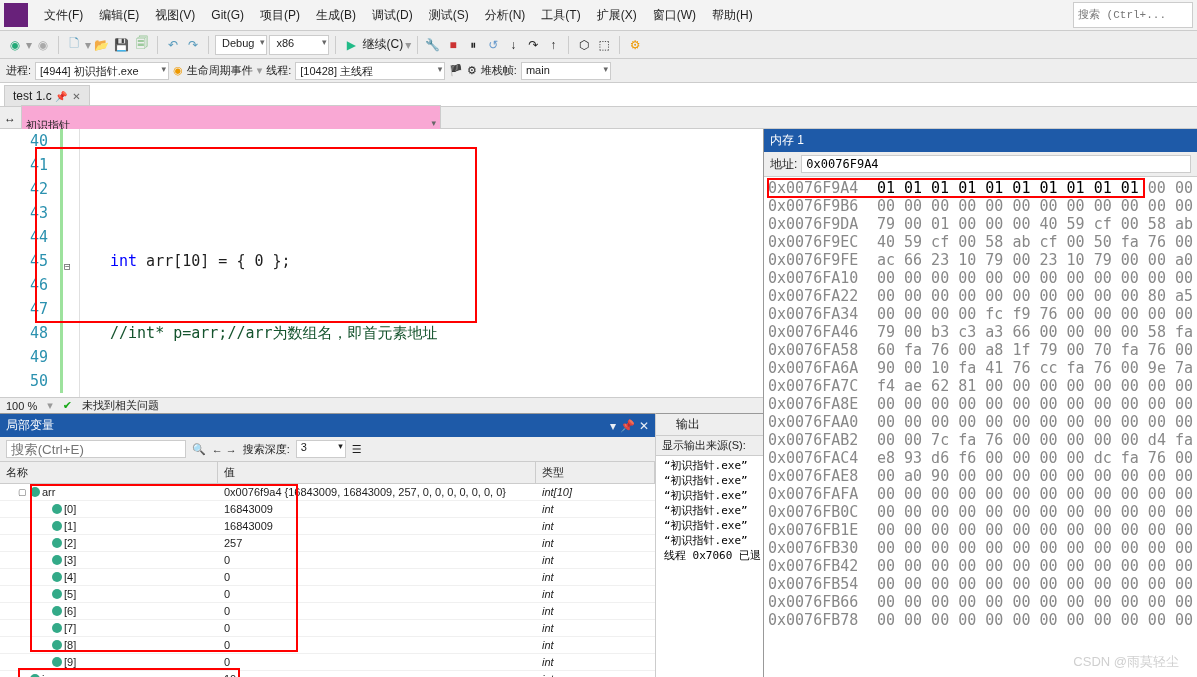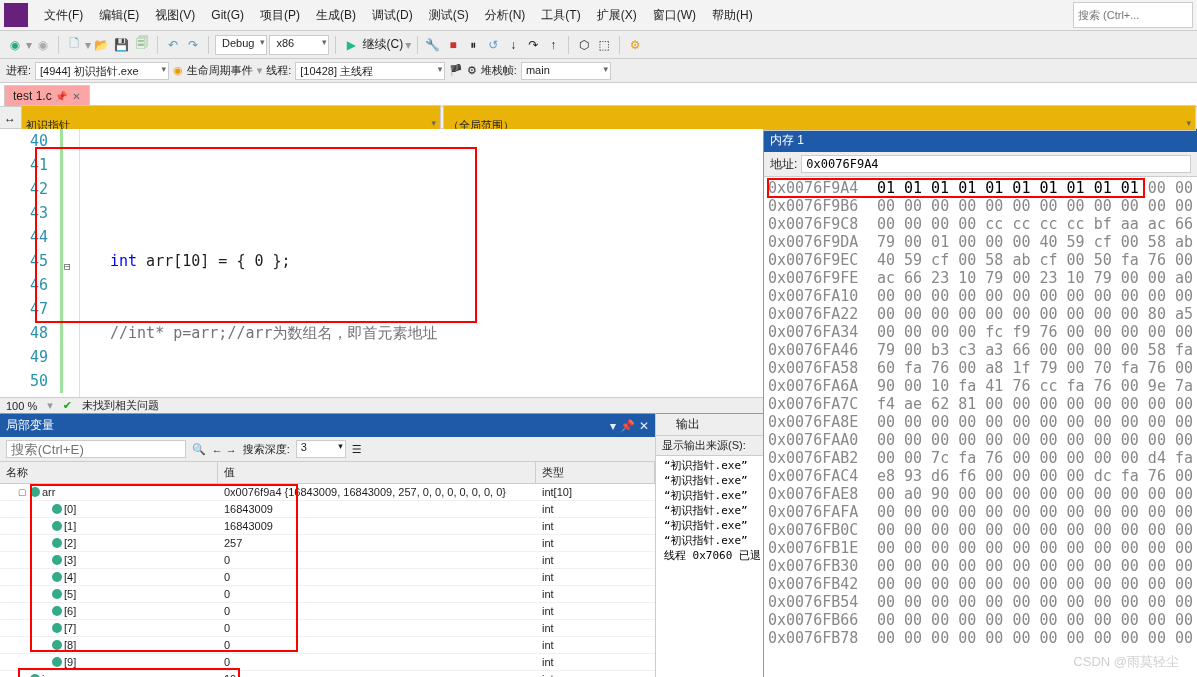--- a/index.html
+++ b/index.html
@@ -1,66 +1,66 @@
 <!DOCTYPE html>
 <html><head>
 <meta charset="utf-8">
 <style>
 * { margin:0; padding:0; box-sizing:border-box; }
 body { font-family:"Microsoft YaHei","Segoe UI",sans-serif; font-size:12px; background:#eee; width:1197px; height:677px; overflow:hidden; color:#1e1e1e; }
 .menubar { display:flex; background:#f3f3f3; padding:2px 4px; align-items:center; border-bottom:1px solid #ccc; }
 .menubar .logo { width:24px; height:24px; background:#68217A; margin-right:8px; }
 .menubar .mitem { padding:3px 8px; cursor:pointer; }
-.menubar .search { margin-left:auto; width:120px; height:20px; border:1px solid #ccc; background:#fff; padding:12px 4px; color:#999; font-size:11px; }
+.menubar .search { margin-left:auto; width:120px; height:20px; border:1px solid #ccc; background:#fff; padding:12px 4px; color:#999; font-size:11px;font-family:Liberation Mono, monospace; }
 .toolbar { display:flex; align-items:center; background:#eee; padding:2px 6px; border-bottom:1px solid #ccc; gap:2px; height:28px; }
 .tb-btn { width:18px; height:18px; display:inline-flex; align-items:center; justify-content:center; }
 .tb-sep { width:1px; height:18px; background:#ccc; margin:0 4px; }
 .tb-drop { border:1px solid #ccc; background:#fff; padding:1px 12px 1px 6px; font-size:11px; height:20px; position:relative; }
 .tb-drop::after { content:'▾'; position:absolute; right:2px; font-size:9px; color:#666; }
 .process-bar { display:flex; align-items:center; background:#eee; padding:2px 6px; border-bottom:1px solid #ccc; gap:4px; font-size:11px; height:24px; }
 .pb-field { border:1px solid #ccc; background:#fff; padding:1px 14px 1px 4px; height:18px; position:relative; }
 .pb-field::after { content:'▾'; position:absolute; right:2px; font-size:9px; color:#666; }
 .tab-strip { background:#fff; padding:2px 4px 0; border-bottom:1px solid #ccc; }
-.tab-strip .tab { display:inline-flex; align-items:center; border:1px solid #ccc; border-bottom:none; padding:3px 8px; background:#fca5a5; font-size:12px; }
+.tab-strip .tab { display:inline-flex; align-items:center; border:1px solid #ccc; border-bottom:none; padding:3px 8px; background:#e5e5e5; font-size:12px; }
 .tab .pin { color:#333; margin-left:4px; font-size:10px; }
 .tab .close { margin-left:4px; color:#666; font-size:10px; }
 .context-bar { display:flex; background:#eee; border-bottom:1px solid #ccc; height:22px; align-items:center; }
 .context-bar .icn { width:20px; text-align:center; }
-.ctx-drop { flex:1; border:1px solid #ccc; background:#eab308; margin:1px; padding:12px 4px; font-size:11px; height:16px; position:relative; }
+.ctx-drop { flex:1; border:1px solid #ccc; background:#f9a8d4; margin:1px; padding:12px 4px; font-size:11px; height:16px; position:relative; }
 .ctx-drop::after { content:'▾'; position:absolute; right:4px; font-size:9px; color:#666; }
 .main-area { display:flex; height:calc(677px - 22px - 28px - 24px - 24px - 22px); }
 .left-col { flex:1; display:flex; flex-direction:column; min-width:0; }
 .right-col { width:434px; display:flex; flex-direction:column; border-left:1px solid #999; }
 .editor-wrap { flex:0 0 268px; background:#fff; position:relative; overflow:hidden; }
 .editor { display:flex; font-family:Consolas,monospace; font-size:15px; line-height:24px; }
 .editor .gutter { width:56px; text-align:right; padding-right:8px; color:#2b91af; background:#fff; }
 .editor .margin { width:24px; background:#fff; border-right:1px solid #e0e0e0; position:relative; }
 .editor .code { padding-left:30px; white-space:pre; }
 .kw-type { color:#0000ff; }
-.comment { color:#737373; }
+.comment { color:#14532d; }
 .redbox { position:absolute; border:2px solid red; pointer-events:none; }
 .status-bar { height:20px; display:flex; align-items:center; background:#eee; border-top:1px solid #ccc; font-size:11px; padding:0 6px; gap:10px; }
 .status-bar .ok { color:#18a918; }
 .bottom-panels { flex:1; display:flex; }
 .locals-panel { flex:0 0 655px; display:flex; flex-direction:column; border-top:1px solid #999; }
 .panel-title { background:#1e5aa8; color:#fff; padding:3px 6px; font-size:12px; display:flex; align-items:center; }
 .panel-title .spacer { margin-left:auto; }
 .panel-title .ticon { margin-left:4px; opacity:.9; }
 .locals-search { background:#eee; padding:3px 6px; display:flex; align-items:center; gap:6px; font-size:11px; border-bottom:1px solid #ccc; }
 .locals-search .sbox { width:180px; height:18px; border:1px solid #ccc; background:#fff; padding:0 4px; color:#737373; }
 .locals-search .depth { width:50px; border:1px solid #ccc; background:#fff; padding:0 14px 0 4px; height:18px; position:relative; }
 .locals-search .depth::after { content:'▾'; position:absolute; right:2px; font-size:9px; }
 .grid { flex:1; overflow:auto; background:#fff; }
 .grid-header { display:flex; background:#eee; font-size:11px; border-bottom:1px solid #ccc; position:sticky; top:0; }
 .grid-header div { padding:3px 6px; border-right:1px solid #ccc; }
 .gh-name { width:218px; } .gh-val { width:318px; } .gh-type { flex:1; }
 .grid-row { display:flex; font-size:11px; border-bottom:1px solid #f0f0f0; align-items:center; }
 .grid-row div { padding:2px 6px; }
 .gr-name { width:218px; display:flex; align-items:center; gap:2px; }
-.gr-val { width:318px; } .gr-type { flex:1; }
+.gr-val { width:318px; } .gr-type { flex:1;font-style:italic; }
 .exp-tri { width:10px; display:inline-block; color:#666; font-size:9px; }
 .var-icon { width:10px; height:10px; border-radius:50%; background:#3a8; display:inline-block; }
 .output-panel { flex:1; display:flex; flex-direction:column; border-left:1px solid #ccc; border-top:1px solid #999; }
 .output-tabs { background:#eee; padding:2px 20px; font-size:12px; border-bottom:1px solid #ccc; }
 .out-bar { background:#eee; padding:2px 6px; font-size:11px; border-bottom:1px solid #ccc; }
 .out-body { flex:1; background:#fff; padding:2px 8px; font-size:11px; font-family:SimSun,monospace; color:#000; overflow:auto; }
 .out-body .line { white-space:pre; }
 .mem-panel .panel-title { background:#1e5aa8; }
 .mem-addr { background:#eee; padding:3px 6px; display:flex; align-items:center; gap:4px; font-size:12px; border-bottom:1px solid #ccc; }
 .mem-addr input { flex:1; border:1px solid #ccc; padding:1px 4px; font-size:12px; font-family:Consolas,monospace; }
@@ -144,21 +144,20 @@
   <span class="tab">
     <span>test 1.c</span>
     <span class="pin">📌</span>
     <span class="close">✕</span>
   </span>
 </div>
 
 <div class="context-bar">
   <span class="icn">↔</span>
   <span class="ctx-drop" style="max-width:420px">初识指针</span>
-  <span class="ctx-drop">（全局范围）</span>
 </div>
 
 <div class="main-area">
   <div class="left-col">
     <div class="editor-wrap">
       <div class="editor">
         <div class="gutter">
           <div>40</div>
           <div>41</div>
           <div>42</div>
@@ -368,21 +367,20 @@
       <span>内存 1</span>
     </div>
     <div class="mem-addr">
       <span>地址:</span>
       <input value="0x0076F9A4" style="">
     </div>
     <div class="mem-grid" id="mem-grid">
       <div class="redbox" style="left:3px;top:1px;width:378px;height:20px"></div>
     <div class="mem-row"><span class="addr">0x0076F9A4</span><span class="bytes"><span style="color:#000">01 01 01 01 01 01 01 01 01 01</span> 00 00</span></div>
         <div class="mem-row"><span class="addr">0x0076F9B6</span><span class="bytes">00 00 00 00 00 00 00 00 00 00 00 00</span></div>
-        <div class="mem-row"><span class="addr">0x0076F9C8</span><span class="bytes">00 00 00 00 cc cc cc cc bf aa ac 66</span></div>
         <div class="mem-row"><span class="addr">0x0076F9DA</span><span class="bytes">79 00 01 00 00 00 40 59 cf 00 58 ab</span></div>
         <div class="mem-row"><span class="addr">0x0076F9EC</span><span class="bytes">40 59 cf 00 58 ab cf 00 50 fa 76 00</span></div>
         <div class="mem-row"><span class="addr">0x0076F9FE</span><span class="bytes">ac 66 23 10 79 00 23 10 79 00 00 a0</span></div>
         <div class="mem-row"><span class="addr">0x0076FA10</span><span class="bytes">00 00 00 00 00 00 00 00 00 00 00 00</span></div>
         <div class="mem-row"><span class="addr">0x0076FA22</span><span class="bytes">00 00 00 00 00 00 00 00 00 00 80 a5</span></div>
         <div class="mem-row"><span class="addr">0x0076FA34</span><span class="bytes">00 00 00 00 fc f9 76 00 00 00 00 00</span></div>
         <div class="mem-row"><span class="addr">0x0076FA46</span><span class="bytes">79 00 b3 c3 a3 66 00 00 00 00 58 fa</span></div>
         <div class="mem-row"><span class="addr">0x0076FA58</span><span class="bytes">60 fa 76 00 a8 1f 79 00 70 fa 76 00</span></div>
         <div class="mem-row"><span class="addr">0x0076FA6A</span><span class="bytes">90 00 10 fa 41 76 cc fa 76 00 9e 7a</span></div>
         <div class="mem-row"><span class="addr">0x0076FA7C</span><span class="bytes">f4 ae 62 81 00 00 00 00 00 00 00 00</span></div>

